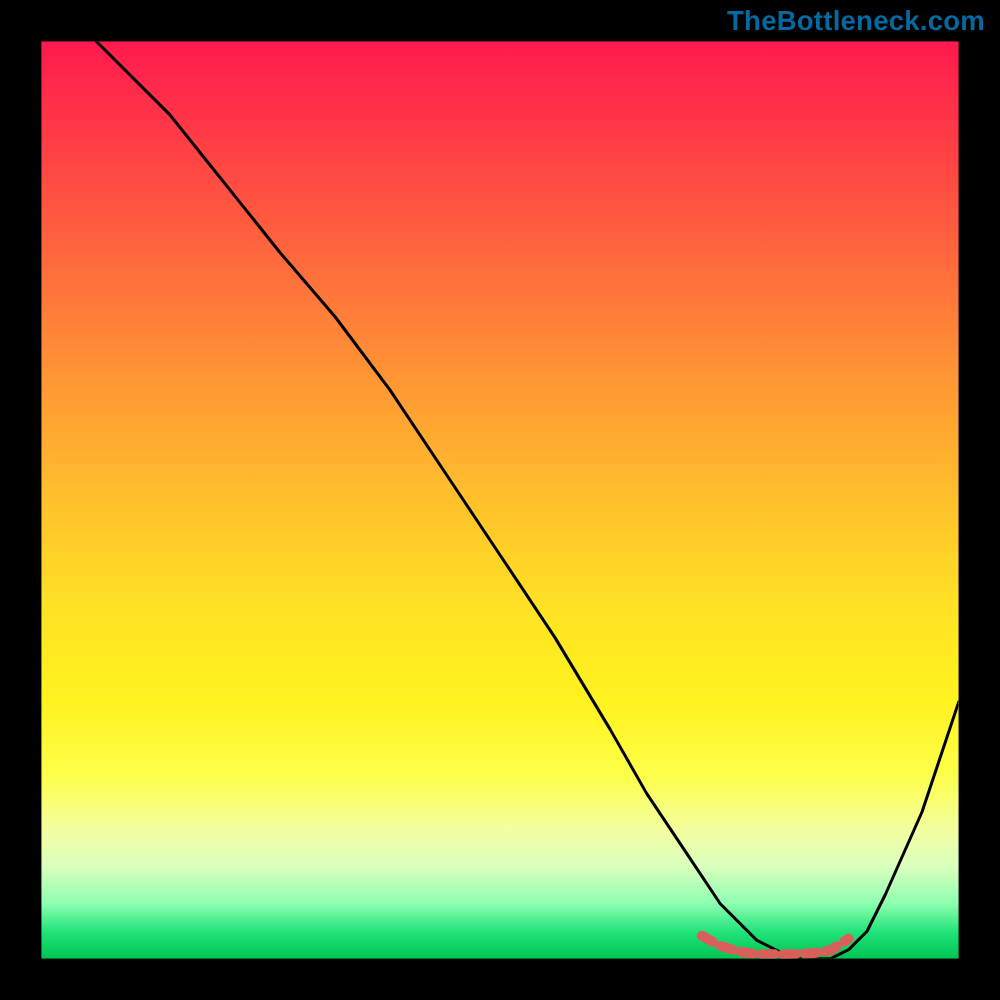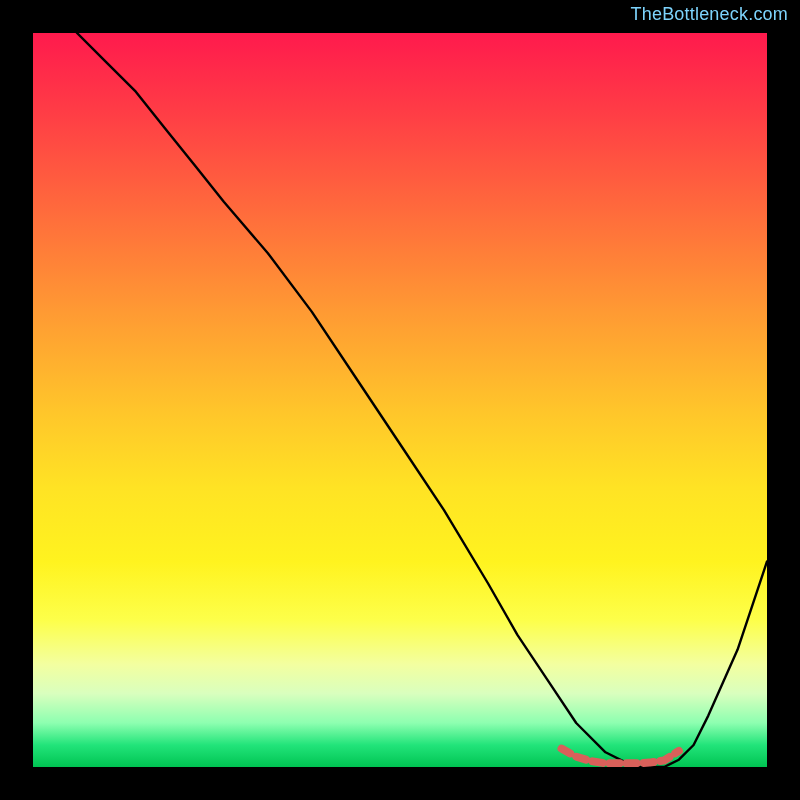--- a/index.html
+++ b/index.html
@@ -14,23 +14,23 @@
   .frame {
     position: relative;
     width: 800px;
     height: 800px;
     background: #000;
   }
   .watermark {
     position: absolute;
     top: 4px;
     right: 12px;
-    color: #7dd3fc;
-    font-size: 18px;
-    font-weight: 400;
+    color: #0369a1;
+    font-size: 22px;
+    font-weight: 700;
     letter-spacing: 0.2px;
     z-index: 4;
   }
   .plot-area {
     position: absolute;
     left: 33px;
     top: 33px;
     width: 734px;
     height: 734px;
     overflow: hidden;

